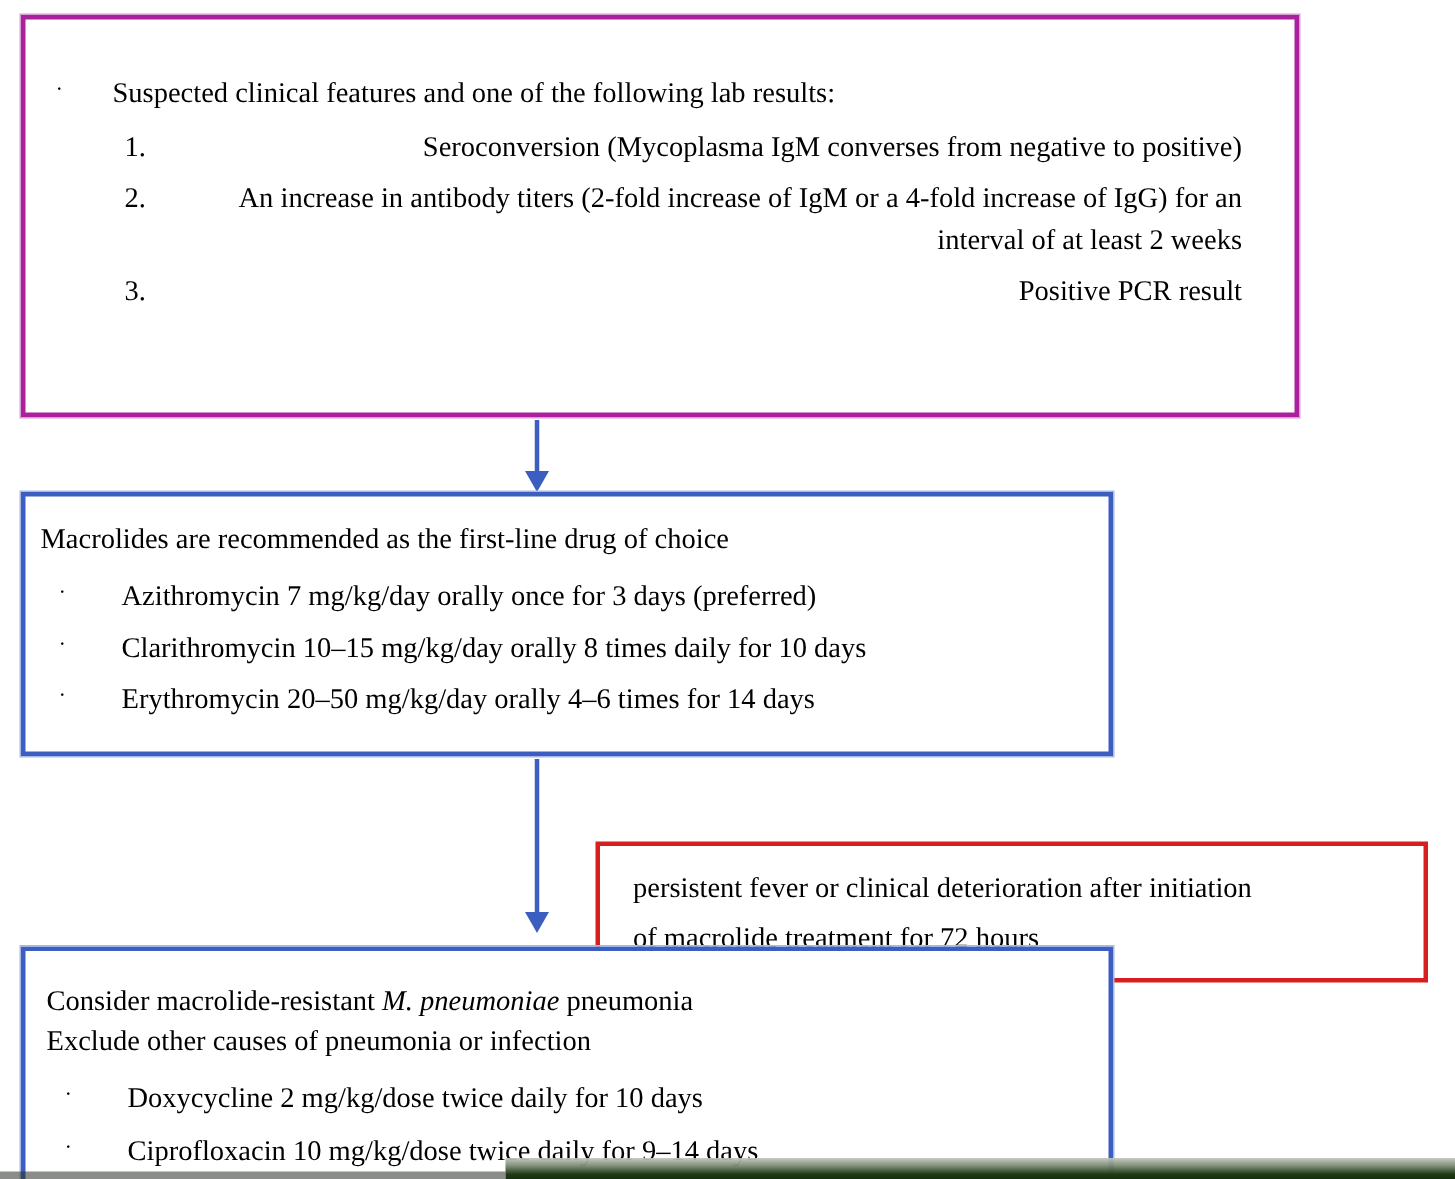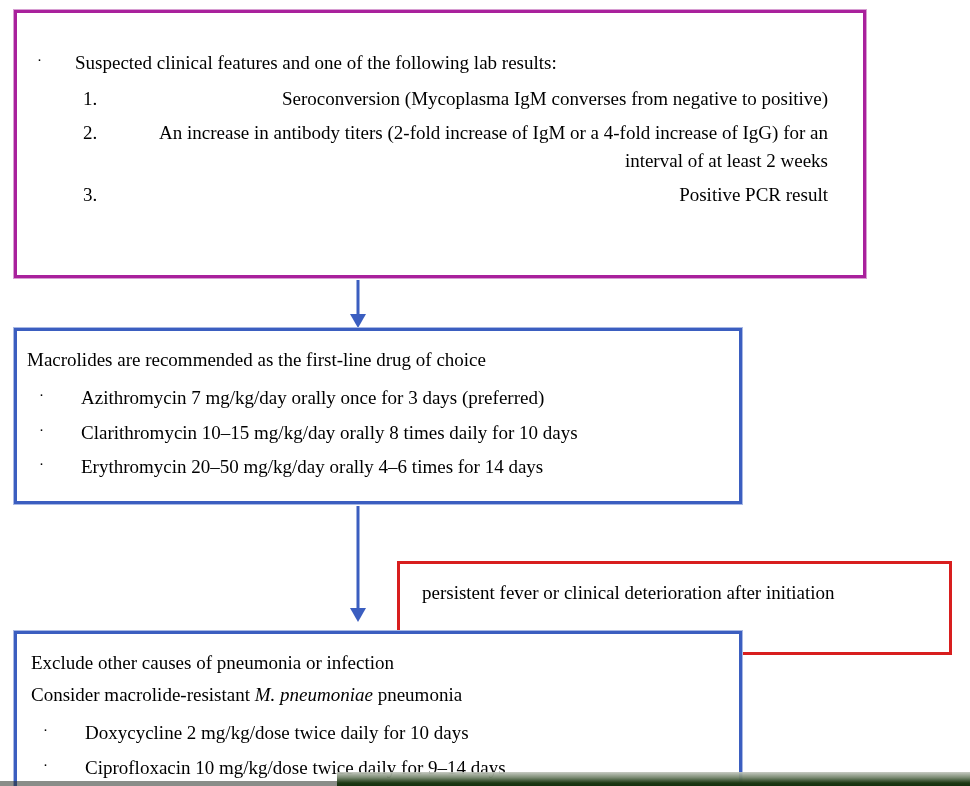--- a/index.html
+++ b/index.html
@@ -192,30 +192,31 @@
     </div>
   </div>
 
   <div class="arrow" style="left:342px; top:506px; width:32px; height:116px;">
     <div class="arrow-shaft" style="height:104px;"></div>
     <div class="arrow-head"></div>
   </div>
 
   <div class="box box-red" style="left:397px; top:524px; width:555px; height:94px; padding:16px 0 0 22px;margin-top:37px;">
     <div class="plain-line">persistent fever or clinical deterioration after initiation</div>
+    <div class="plain-line" style="margin-top:6px;">of macrolide treatment for 72 hours</div>
   </div>
 
   <div class="box box-blue" style="left:14px; top:631px; width:728px; height:170px; padding:16px 10px 0 14px;">
-
-    <div class="plain-line">Exclude other causes of pneumonia or infection</div>
 
     <div class="plain-line" style="margin-top:5px;">
       <span>Consider macrolide-resistant </span><span class="sci">M. pneumoniae</span><span> pneumonia</span>
     </div>
 
+    <div class="plain-line">Exclude other causes of pneumonia or infection</div>
+
     <div class="row drug" style="margin-top:10px;">
       <span class="marker bullet-dot">·</span>
       <span class="row-text">Doxycycline 2 mg/kg/dose twice daily for 10 days</span>
     </div>
 
     <div class="row drug" style="margin-top:7px;">
       <span class="marker bullet-dot">·</span>
       <span class="row-text">Ciprofloxacin 10 mg/kg/dose twice daily for 9–14 days</span>
     </div>
   </div>

